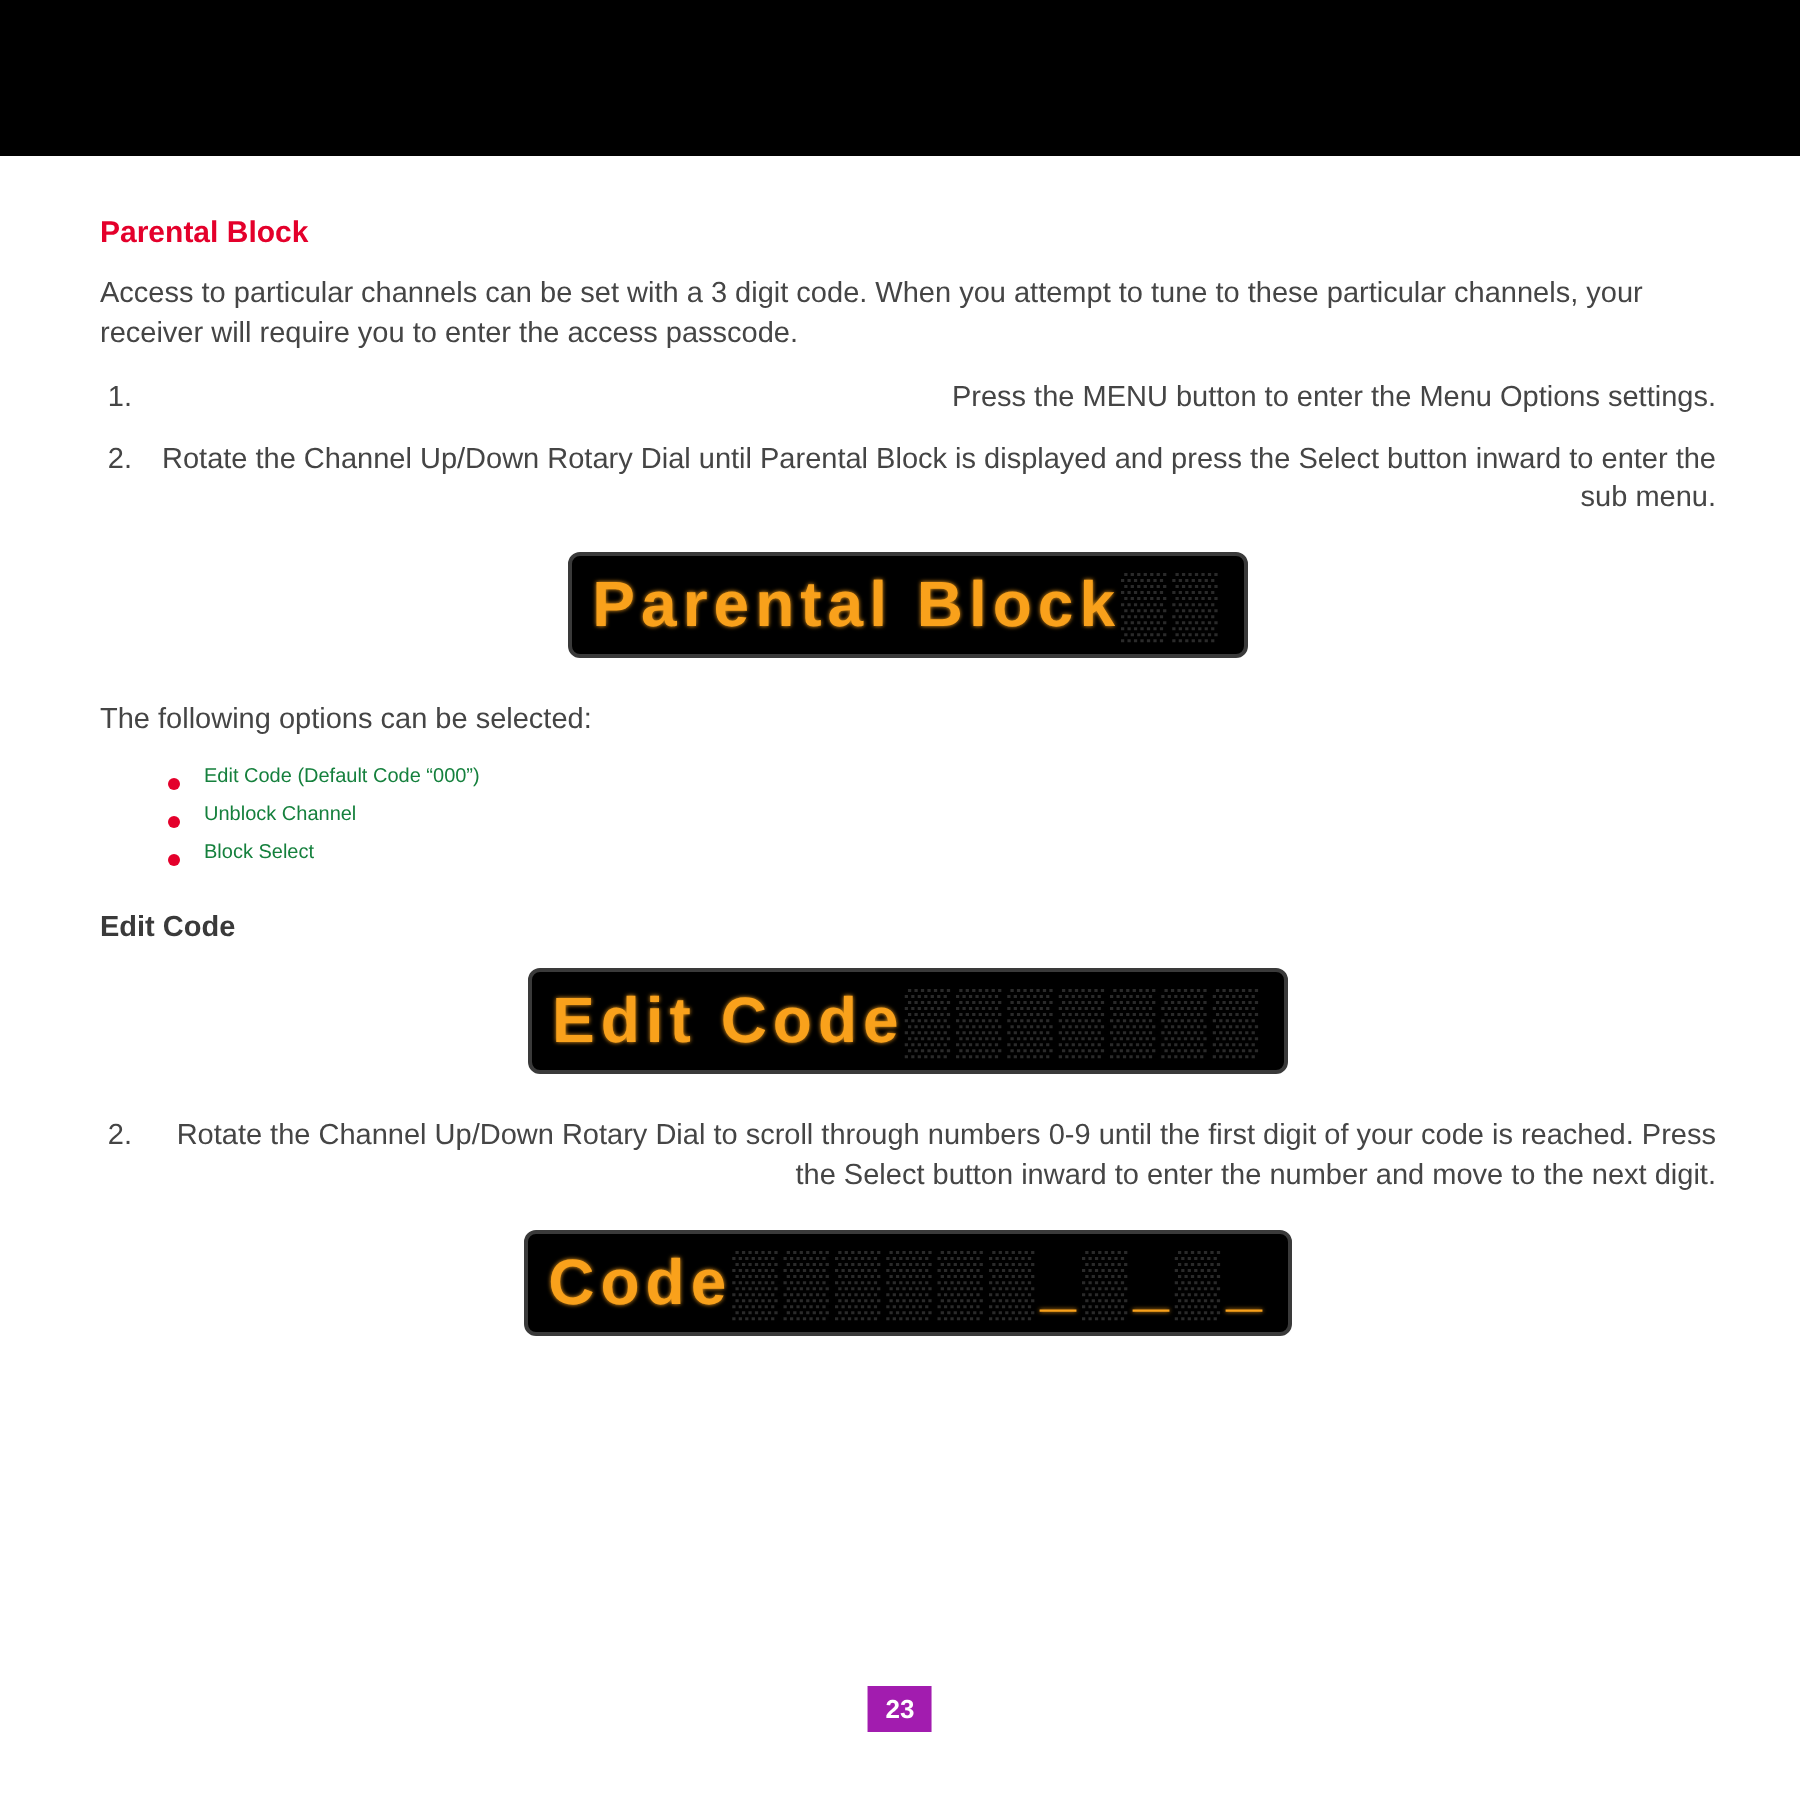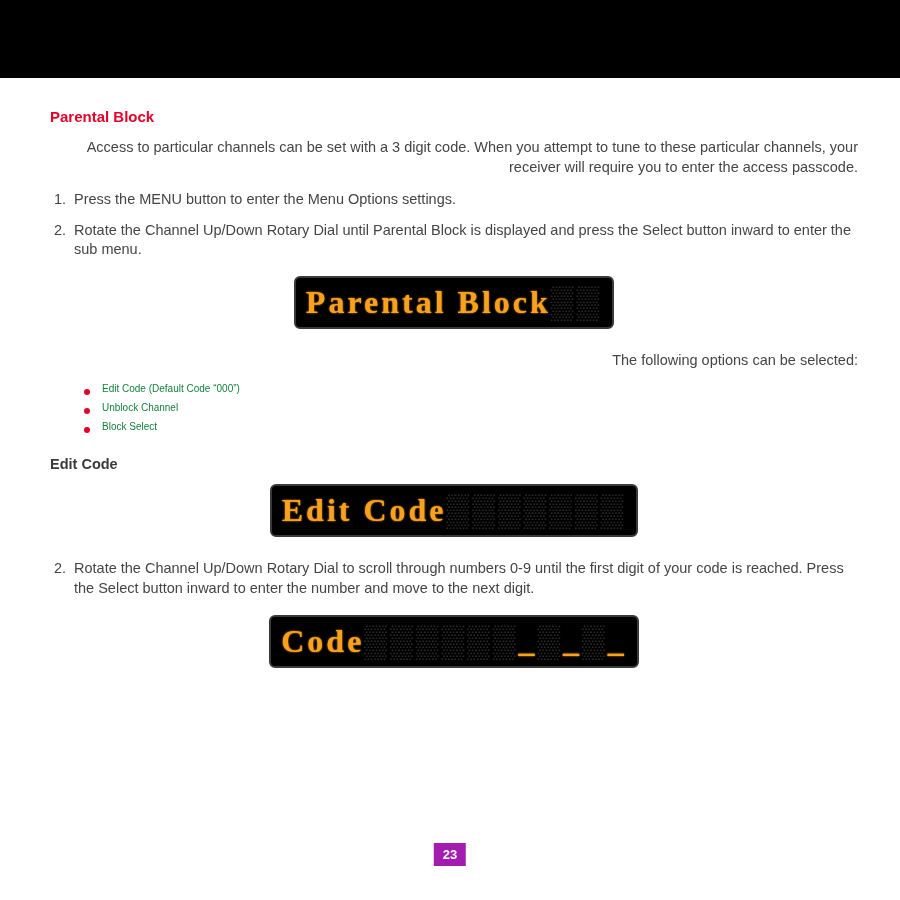--- a/index.html
+++ b/index.html
@@ -24,45 +24,45 @@
     color: #e4002b;
     font-weight: bold;
     font-size: 15px;
     margin: 0 0 13px 0;
   }
   p.body-text {
     font-size: 14.5px;
     line-height: 1.35;
     margin: 0 0 13px 0;
     color: #454545;
-    text-align: right;
   }
   ol.steps {
     margin: 0 0 16px 0;
     padding-left: 20px;
     font-size: 14.5px;
     color: #454545;
+    text-align: right;
   }
   ol.steps li {
     padding-left: 4px;
     margin-bottom: 11px;
     line-height: 1.35;
   }
   .lcd-wrap {
     text-align: center;
     margin: 8px 0 22px 0;
   }
   .lcd {
     display: inline-block;
     background: #000;
     border: 2px solid #3a3a3a;
     border-radius: 6px;
     padding: 6px 10px;
     color: #f9a11b;
-    font-family: Liberation Serif, serif;
+    font-family: Liberation Sans, sans-serif;
     font-size: 32px;
     font-weight: bold;
     letter-spacing: 3px;
     text-shadow: 0 0 2px #f9a11b;
     white-space: pre;
   }
   .lcd span.dim {
     color: #2a2a2a;
     text-shadow: none;
   }

